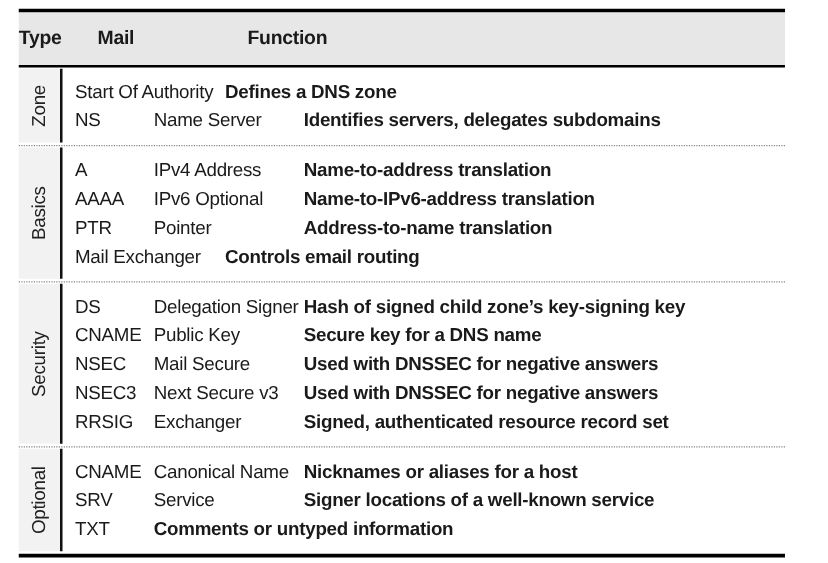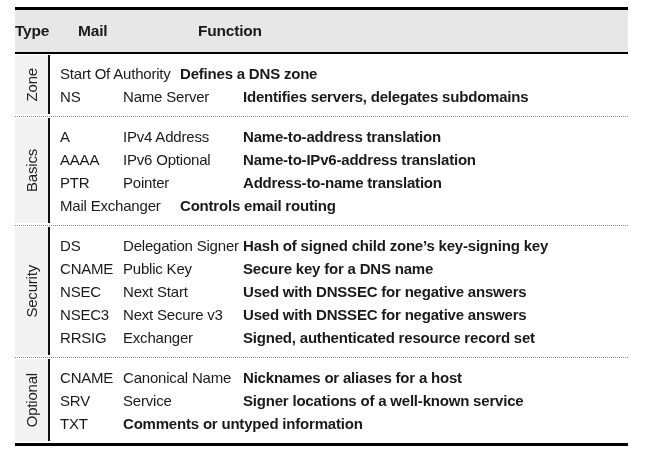--- a/index.html
+++ b/index.html
@@ -133,21 +133,21 @@
             <span class="c-name">Delegation Signer</span>
             <span class="c-func">Hash of signed child zone’s key-signing key</span>
           </div>
           <div class="row">
             <span class="c-type">CNAME</span>
             <span class="c-name">Public Key</span>
             <span class="c-func">Secure key for a DNS name</span>
           </div>
           <div class="row">
             <span class="c-type">NSEC</span>
-            <span class="c-name">Next Start</span>
+            <span class="c-name">Mail Secure</span>
             <span class="c-func">Used with DNSSEC for negative answers</span>
           </div>
           <div class="row">
             <span class="c-type">NSEC3</span>
             <span class="c-name">Next Secure v3</span>
             <span class="c-func">Used with DNSSEC for negative answers</span>
           </div>
           <div class="row">
             <span class="c-type">RRSIG</span>
             <span class="c-name">Exchanger</span>

